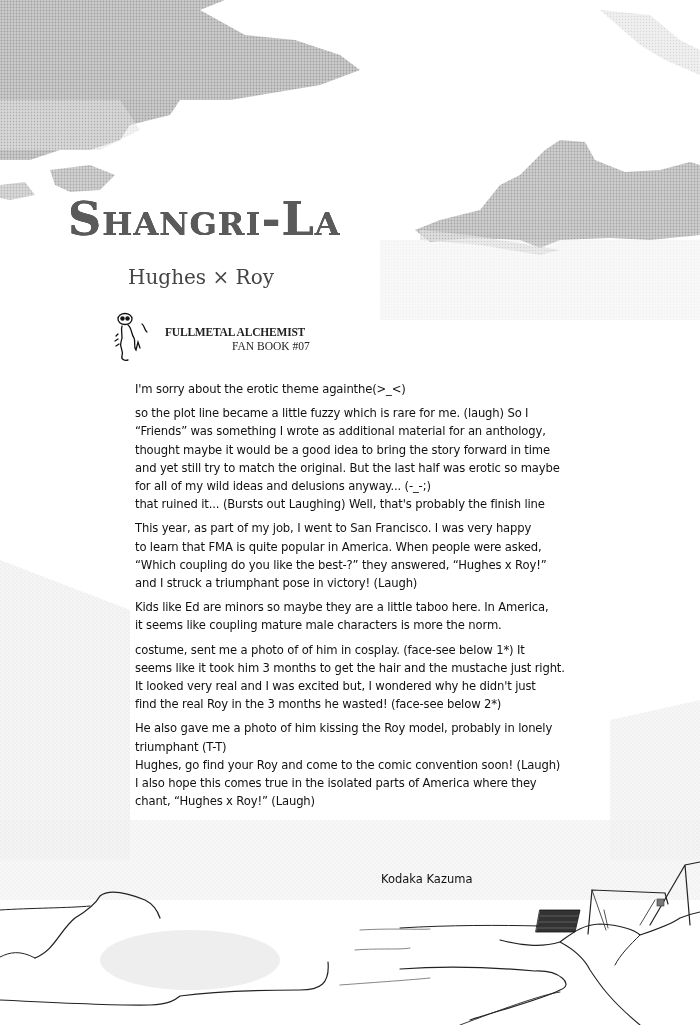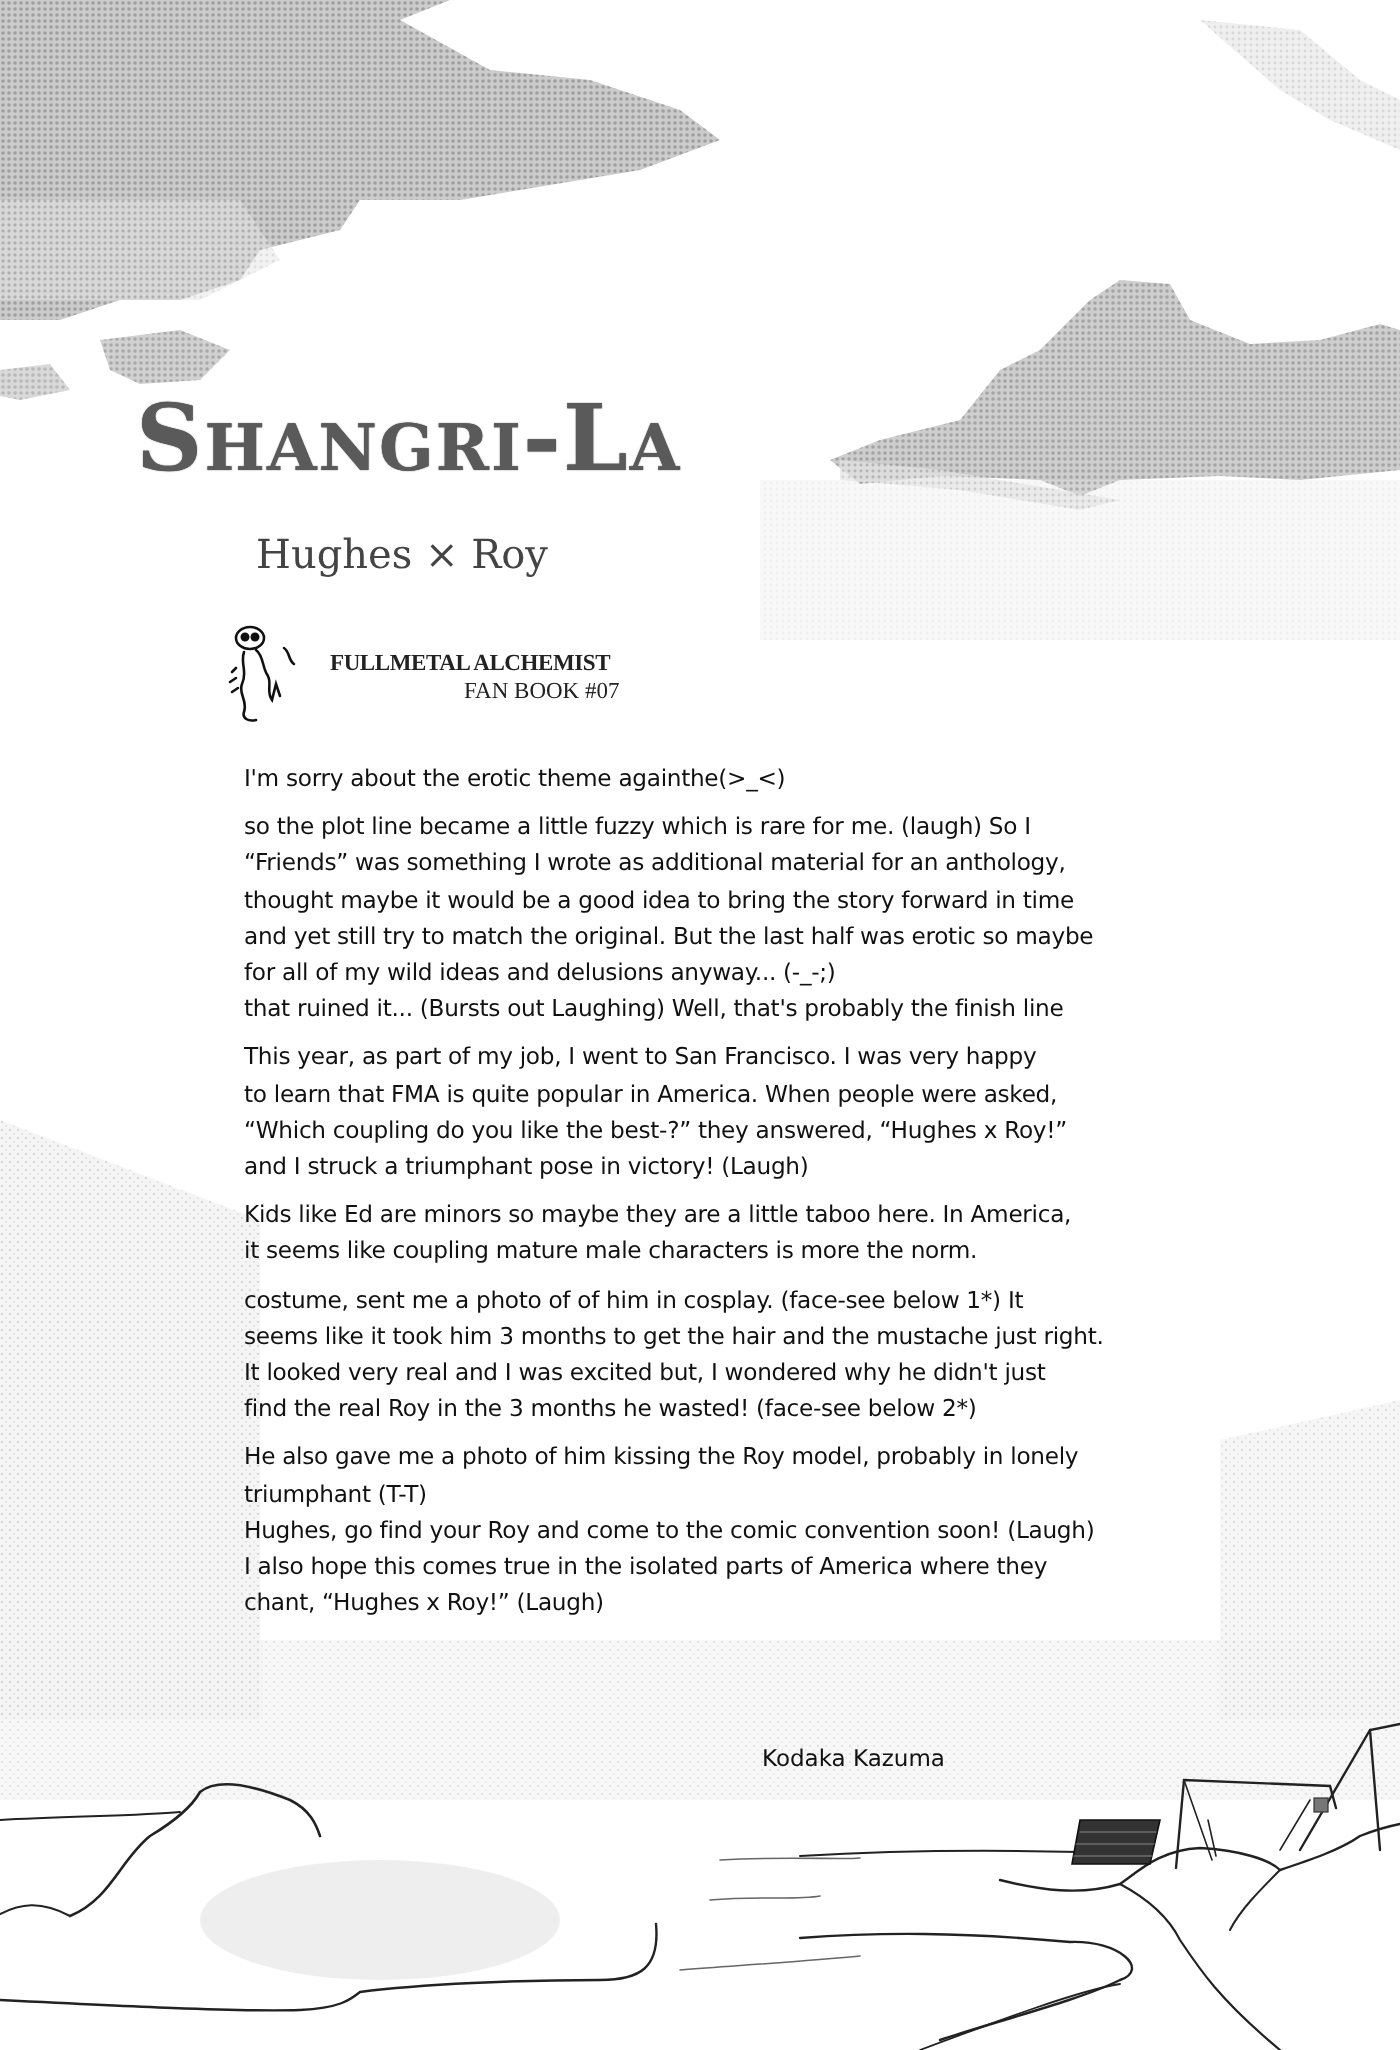--- a/index.html
+++ b/index.html
@@ -32,21 +32,21 @@
       position: absolute; left: 53px; top: 14px;
       font-family: "Liberation Serif", serif; font-size: 11.5px; font-weight: bold;
       color: #222; white-space: nowrap; letter-spacing: -0.2px;
     }
     .fanbook-line2 {
       position: absolute; left: 84px; top: 28px;
       font-family: Liberation Serif, serif; font-size: 11.5px; color: #222; white-space: nowrap; margin-left: 36px;
     }
 
     .letter {
-      position: absolute; left: 122px; top: 380px; width: 500px;
+      position: absolute; left: 135px; top: 380px; width: 500px;
       font-family: "DejaVu Sans", sans-serif; font-size: 11.6px;
       line-height: 18.2px; color: #111; letter-spacing: -0.15px;
     }
     .para { margin: 0 0 6px 0; }
     .line { display: block; white-space: nowrap; }
 
     .signature {
       position: absolute; left: 381px; top: 872px;
       font-family: "DejaVu Sans", sans-serif; font-size: 11.5px; color: #111;
     }

